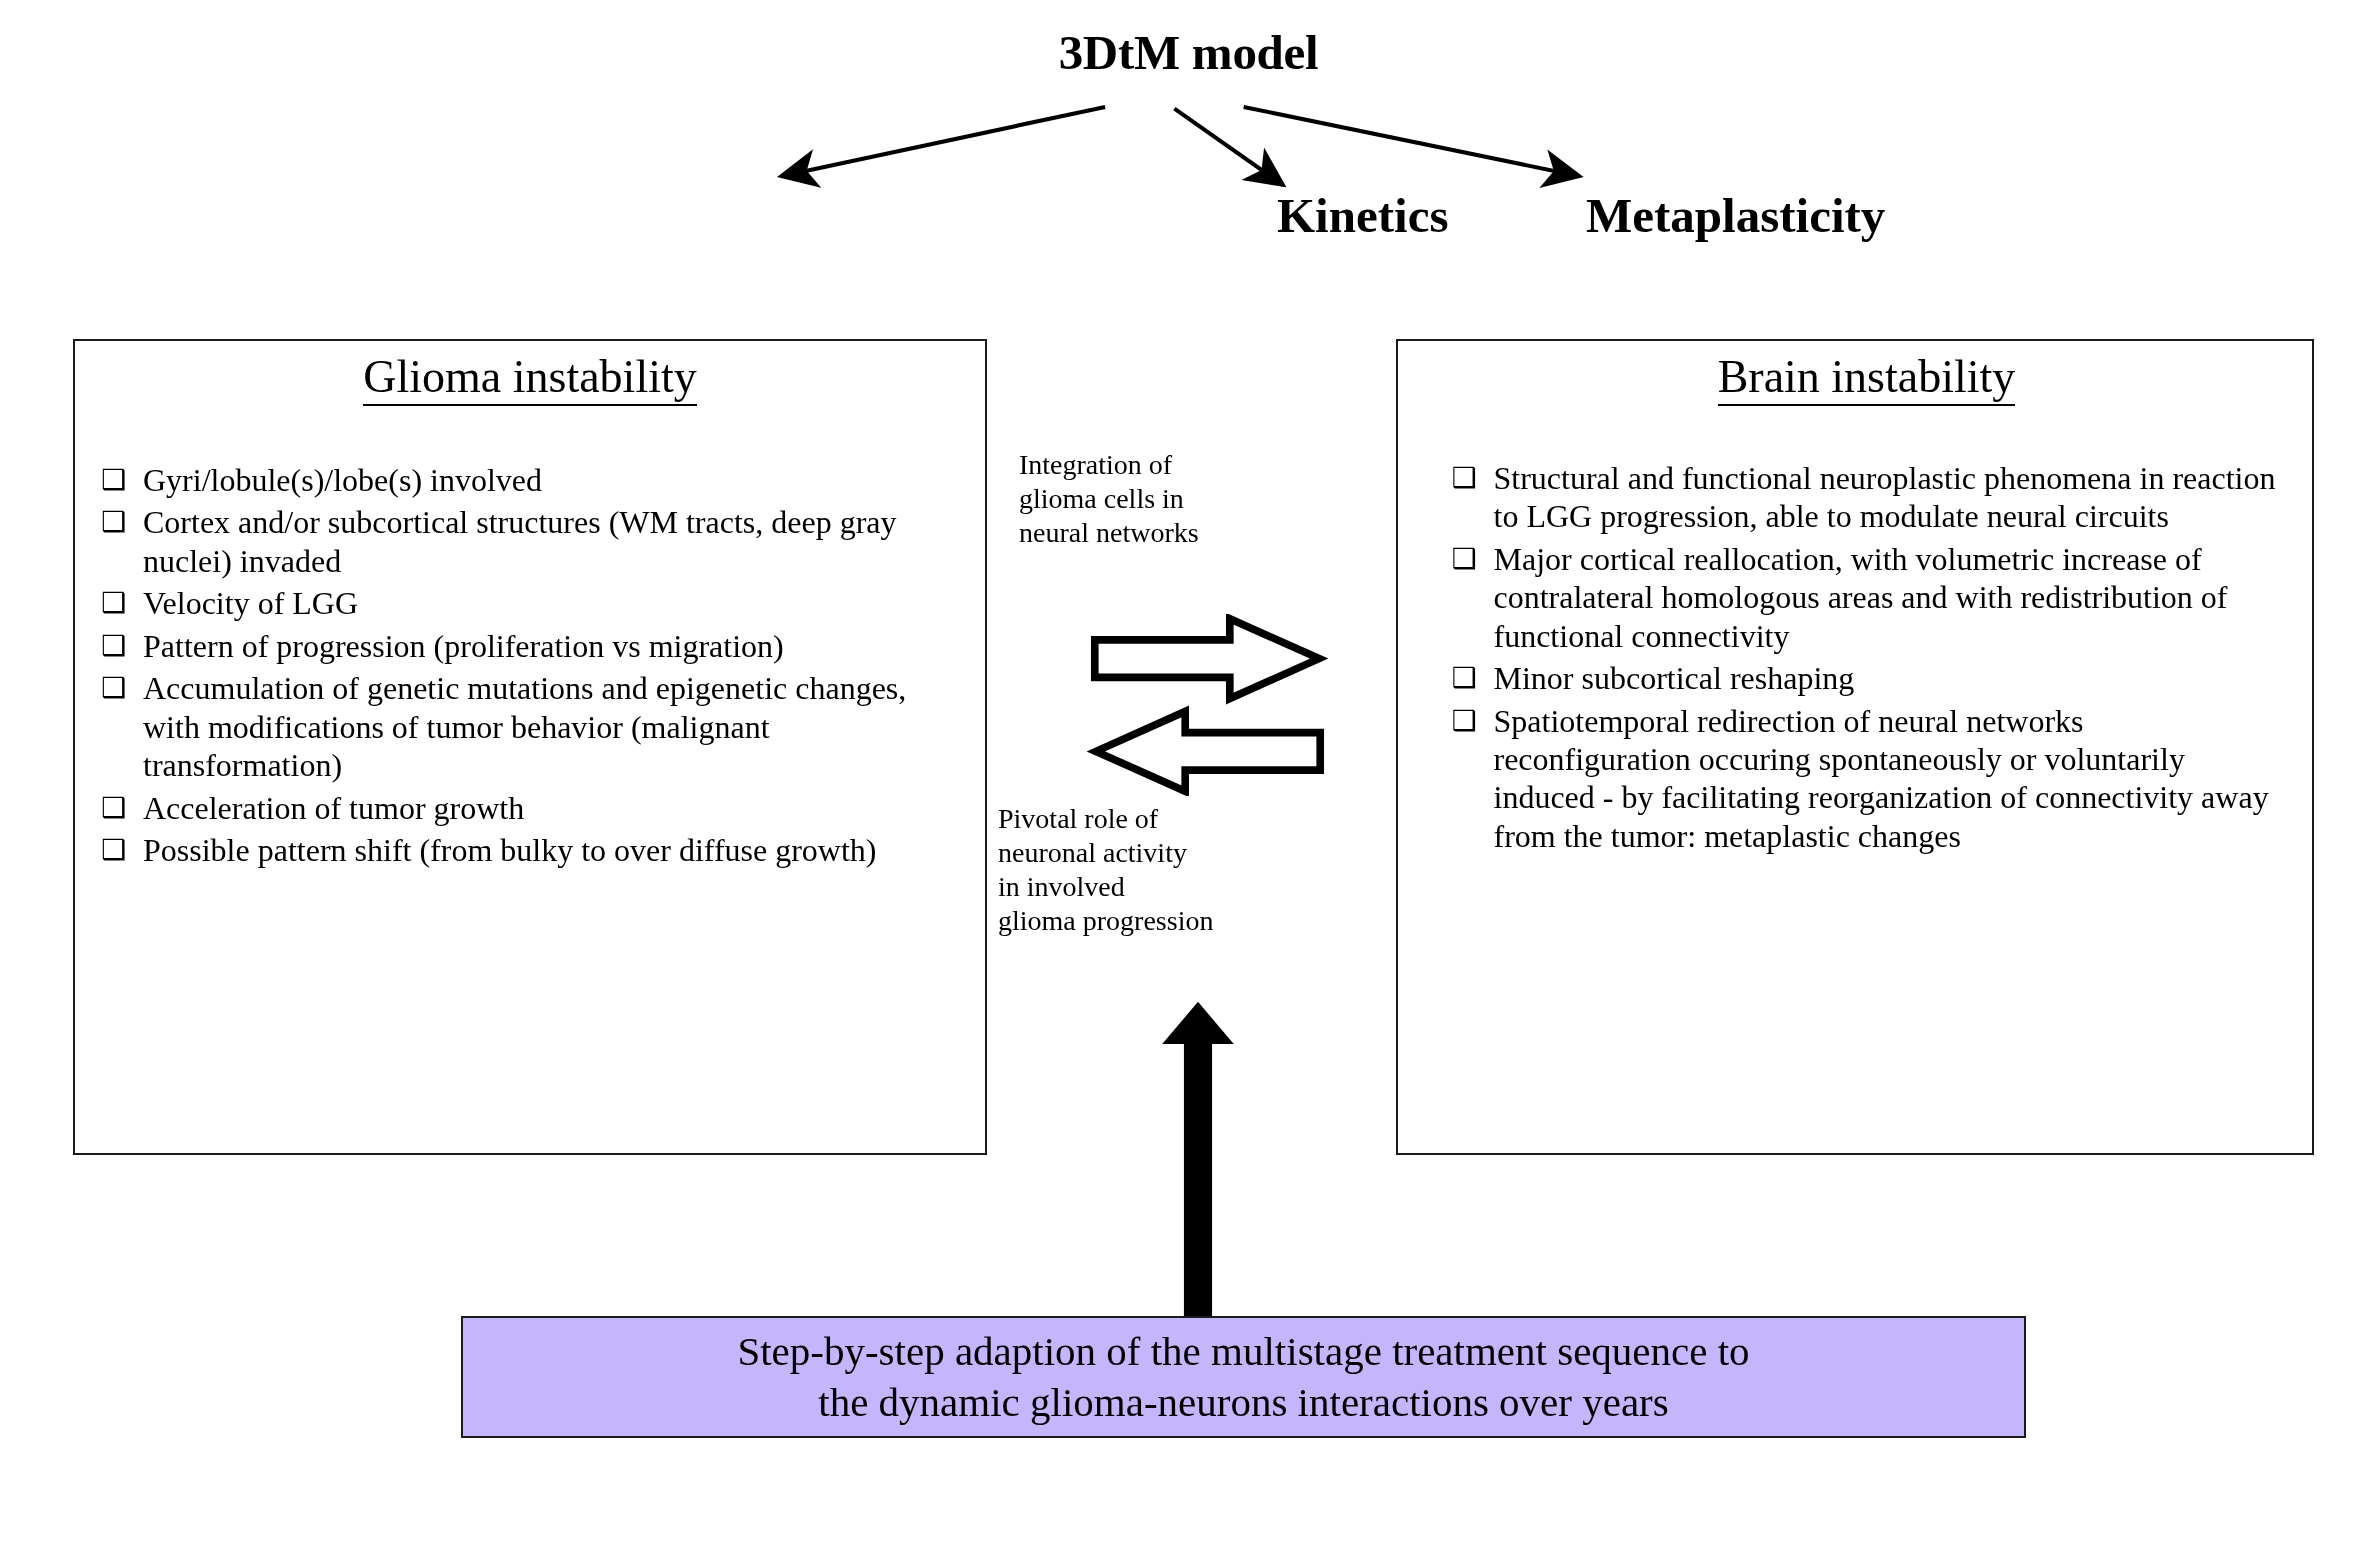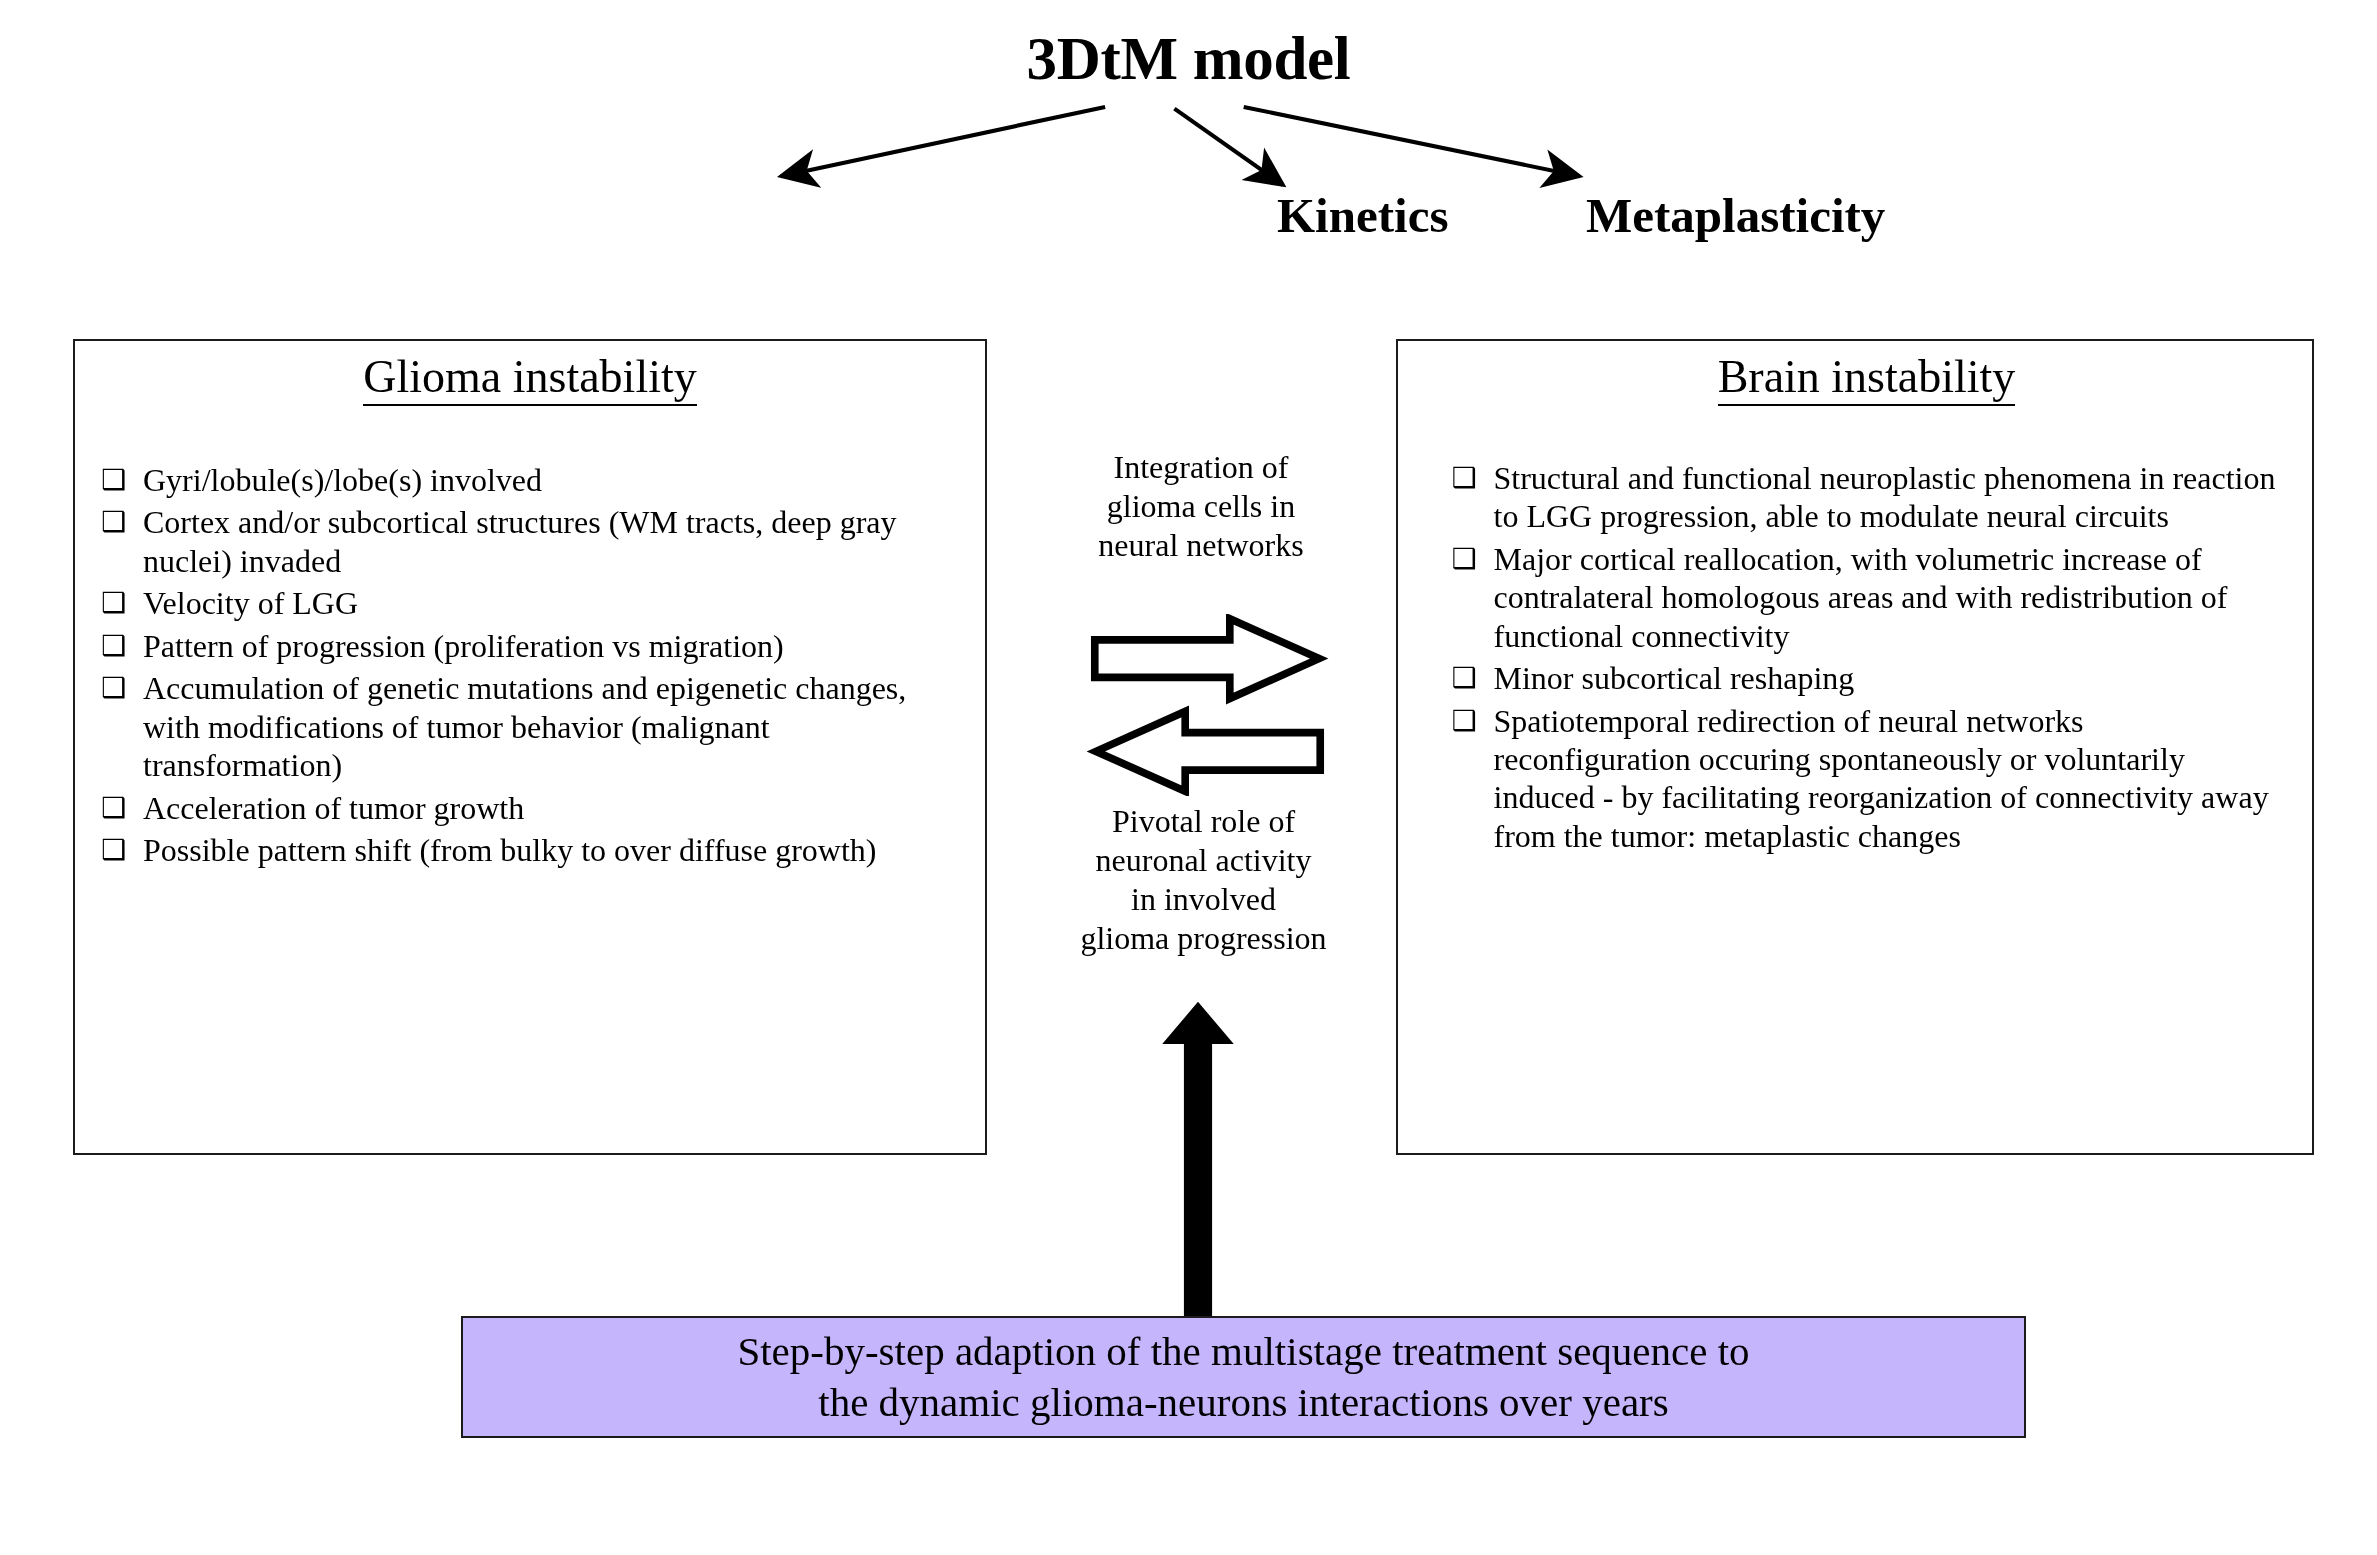--- a/index.html
+++ b/index.html
@@ -18,21 +18,21 @@
     overflow: hidden;
   }
 
   
   #title {
     position: absolute;
     left: 0;
     top: 23.5px;
     width: 2377px;
     text-align: center;
-    font-size: 61px;
+    font-size: 49px;
     font-weight: bold;
     letter-spacing: -0.3px;
   }
 
   
   .branch-label {
     position: absolute;
     font-size: 49px;
     font-weight: bold;
     white-space: nowrap;
@@ -95,22 +95,21 @@
     line-height: 1.35;
     font-family: "DejaVu Sans", sans-serif;
   }
   .bullet-text {
     flex: 1 1 auto;
   }
 
   
   .center-text {
     position: absolute;
-    text-align: center;
-    font-size: 32px;
+    font-size: 28px;
     line-height: 1.22;
     white-space: pre-line;
   }
   #center-top    { left: 1019px; top: 448px;  width: 364px; }
   #center-bottom { left: 998px; top: 802px; width: 411px; }
 
   #center-arrows {
     position: absolute;
     left: 1084px;
     top: 614px;

